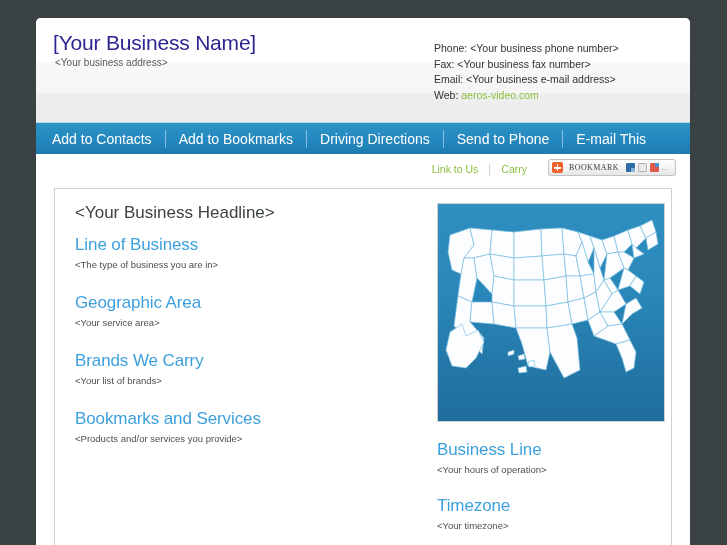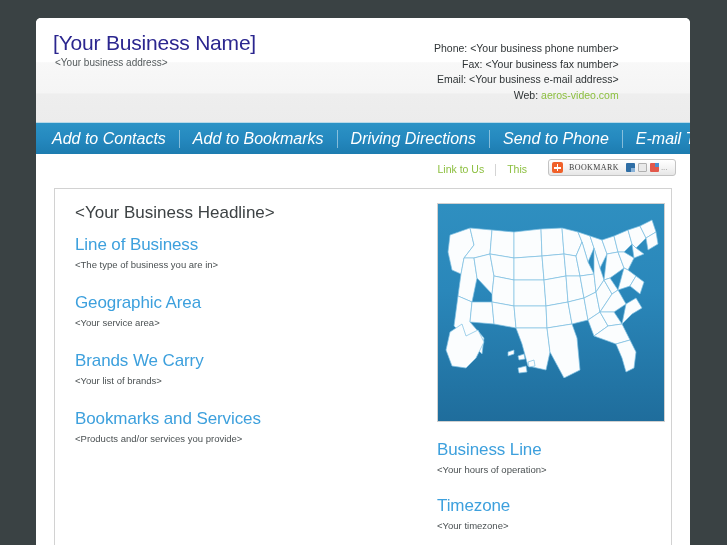--- a/index.html
+++ b/index.html
@@ -25,21 +25,20 @@
     background: #ffffff;
     border-radius: 5px 5px 0 0;
     overflow: hidden;
   }
 
   
   .header {
     position: relative;
     height: 104px;
     background: linear-gradient(to bottom, #ffffff 0%, #ffffff 42%, #f8f8f8 43%, #f5f5f5 72%, #eeeeee 73%, #ececec 100%);
-    text-align: right;
   }
   .biz-name {
     position: absolute;
     left: 17px;
     top: 13px;
     font-size: 21px;
     color: #2b268f;
     font-weight: normal;
     letter-spacing: -0.2px;
     margin: 0;
@@ -76,27 +75,26 @@
     background: linear-gradient(to bottom, #2c93c6 0%, #2589bf 50%, #1d7cb0 100%);
     border-top: 1px solid #b9d9e8;
     display: flex;
     align-items: center;
     padding-left: 3px;
     box-sizing: border-box;
   }
   .nav-item {
     position: relative;
     color: #ffffff;
-    font-size: 16px;
+    font-size: 14px;
     padding: 0 13px;
     line-height: 18px;
     text-decoration: none;
     white-space: nowrap;
     cursor: pointer;
-    font-style: italic;
   }
   .nav-item + .nav-item {
     border-left: 1px solid rgba(255,255,255,0.45);
   }
 
   
   .util-bar {
     position: relative;
     height: 34px;
     background: #ffffff;
@@ -268,21 +266,21 @@
     <a class="nav-item" href="#">Add to Bookmarks</a>
     <a class="nav-item" href="#">Driving Directions</a>
     <a class="nav-item" href="#">Send to Phone</a>
     <a class="nav-item" href="#">E-mail This</a>
   </div>
 
   <div class="util-bar">
     <div class="util-links">
       <a class="util-link" href="#">Link to Us</a>
       <div class="util-sep"></div>
-      <a class="util-link" href="#">This</a>
+      <a class="util-link" href="#">Carry</a>
     </div>
 
     <div class="bookmark-widget">
       <span class="bm-plus"></span>
       <span class="bm-label">BOOKMARK</span>
       <span class="bm-icons">
         <span class="bm-ic b1"></span>
         <span class="bm-ic b2"></span>
         <span class="bm-ic b3"></span>
       </span>

